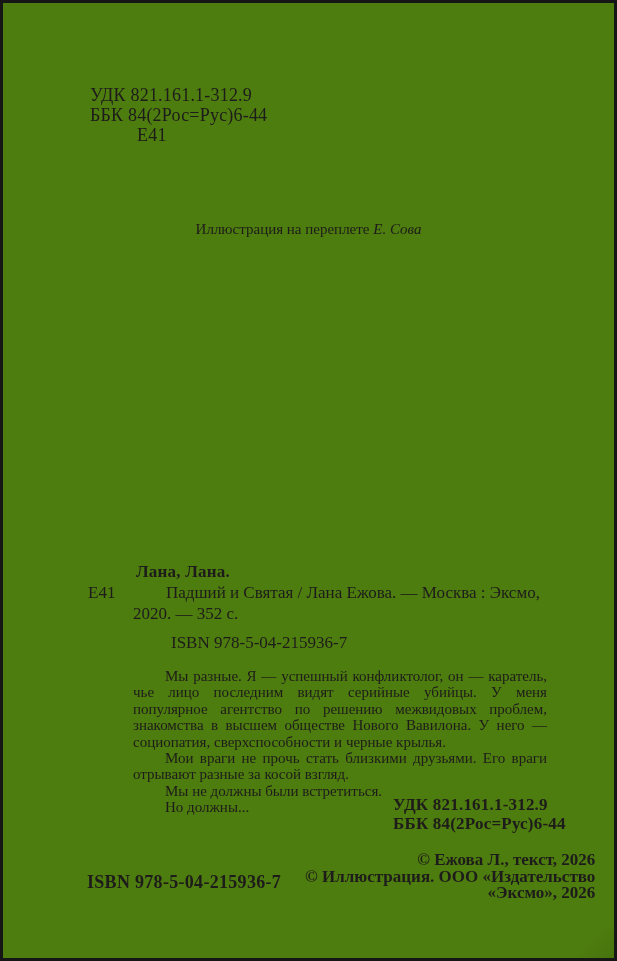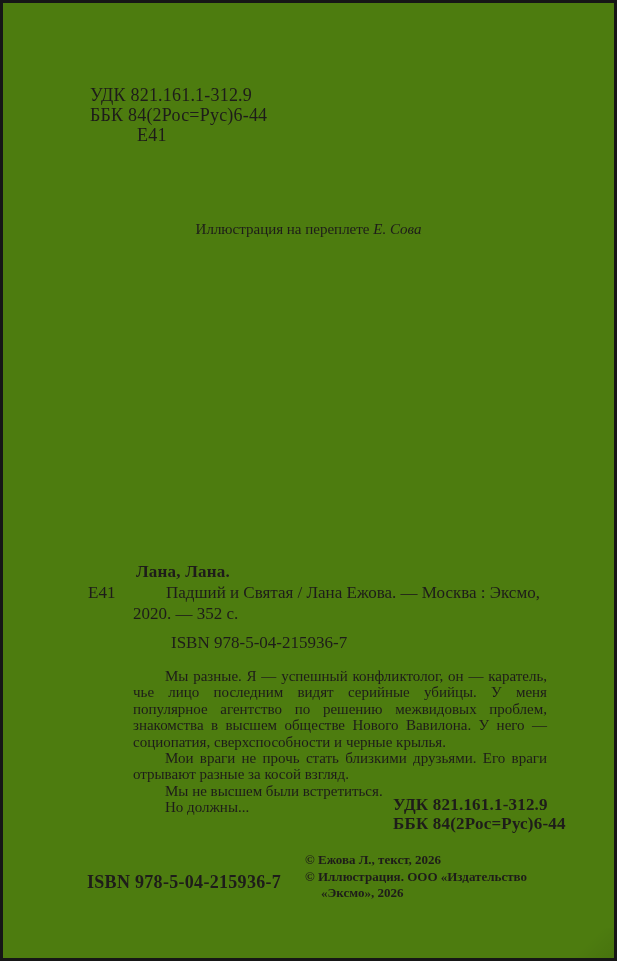--- a/index.html
+++ b/index.html
@@ -103,24 +103,25 @@
     line-height: 18.5px;
     font-weight: bold;
     letter-spacing: 0.2px;
     white-space: nowrap;
   }
 
   .copyright {
     position: absolute;
     left: 302px;
     top: 849px;
-    font-size: 13px;
+    font-size: 17px;
     line-height: 16.5px;
     font-weight: bold;
     white-space: nowrap;
+    text-align: right;
   }
   .copyright .copyright-line:nth-child(3) { padding-left: 16px; font-family: Liberation Serif, serif; }
 
   .footer-isbn {
     position: absolute;
     left: 84px;
     top: 869px;
     font-size: 18px;
     font-weight: bold;
     letter-spacing: 0.3px;
@@ -148,21 +149,21 @@
     <div class="bib-entry">
       <span class="entry-code">Е41</span>
       <span>Падший и Святая / Лана Ежова. — Москва : Эксмо, 2020. — 352 с.</span>
     </div>
     <div class="bib-isbn">ISBN 978-5-04-215936-7</div>
   </div>
 
   <div class="annotation">
     <p>Мы разные. Я — успешный конфликтолог, он — каратель, чье лицо последним видят серийные убийцы. У меня популярное агентство по решению межвидовых проблем, знакомства в высшем обществе Нового Вавилона. У него — социопатия, сверхспособности и черные крылья.</p>
     <p>Мои враги не прочь стать близкими друзьями. Его враги отрывают разные за косой взгляд.</p>
-    <p>Мы не высшем были встретиться.</p>
+    <p>Мы не должны были встретиться.</p>
     <p>Но должны...</p>
   </div>
 
   <div class="bottom-codes">
     <div>УДК 821.161.1-312.9</div>
     <div>ББК 84(2Рос=Рус)6-44</div>
   </div>
 
   <div class="copyright">
     <div class="copyright-line">© Ежова Л., текст, 2026</div>

